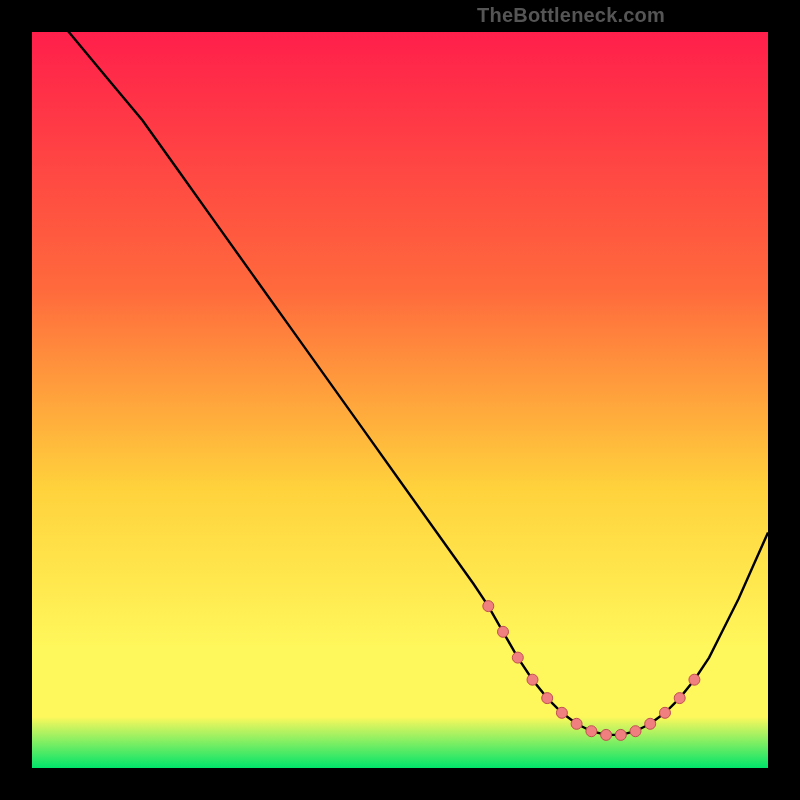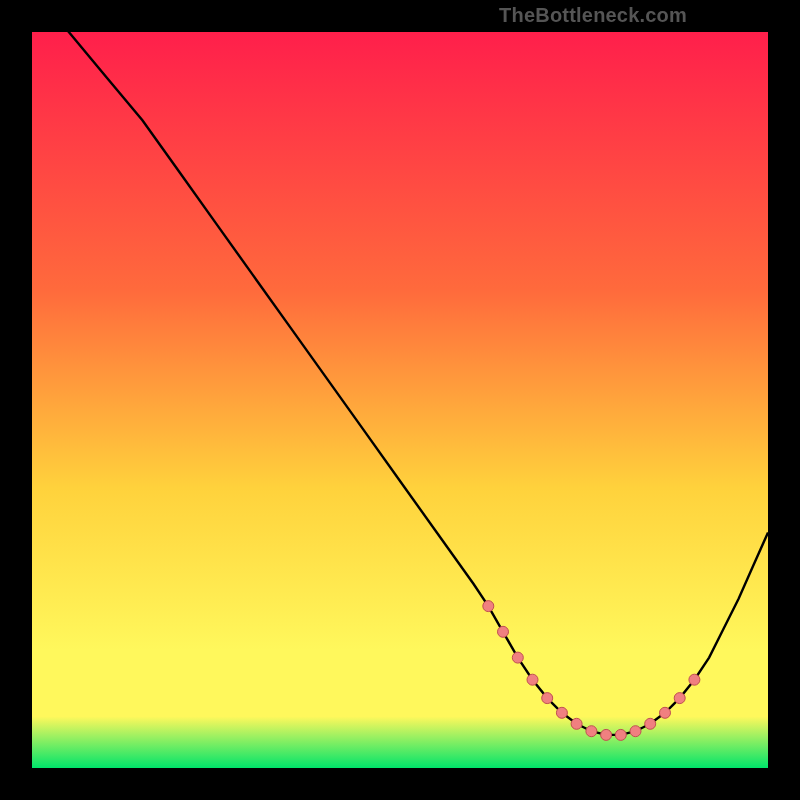--- a/index.html
+++ b/index.html
@@ -9,21 +9,20 @@
     height: 800px;
     background: #000;
     overflow: hidden;
     font-family: Arial, Helvetica, sans-serif;
   }
   .frame {
     position: relative;
     width: 677px;
     height: 800px;
     background: #000;
-    padding-left: 22px;
   }
   .watermark {
     position: absolute;
     top: 4px;
     right: 12px;
     color: #555;
     font-size: 20px;
     font-weight: bold;
     letter-spacing: 0.2px;
     z-index: 5;

